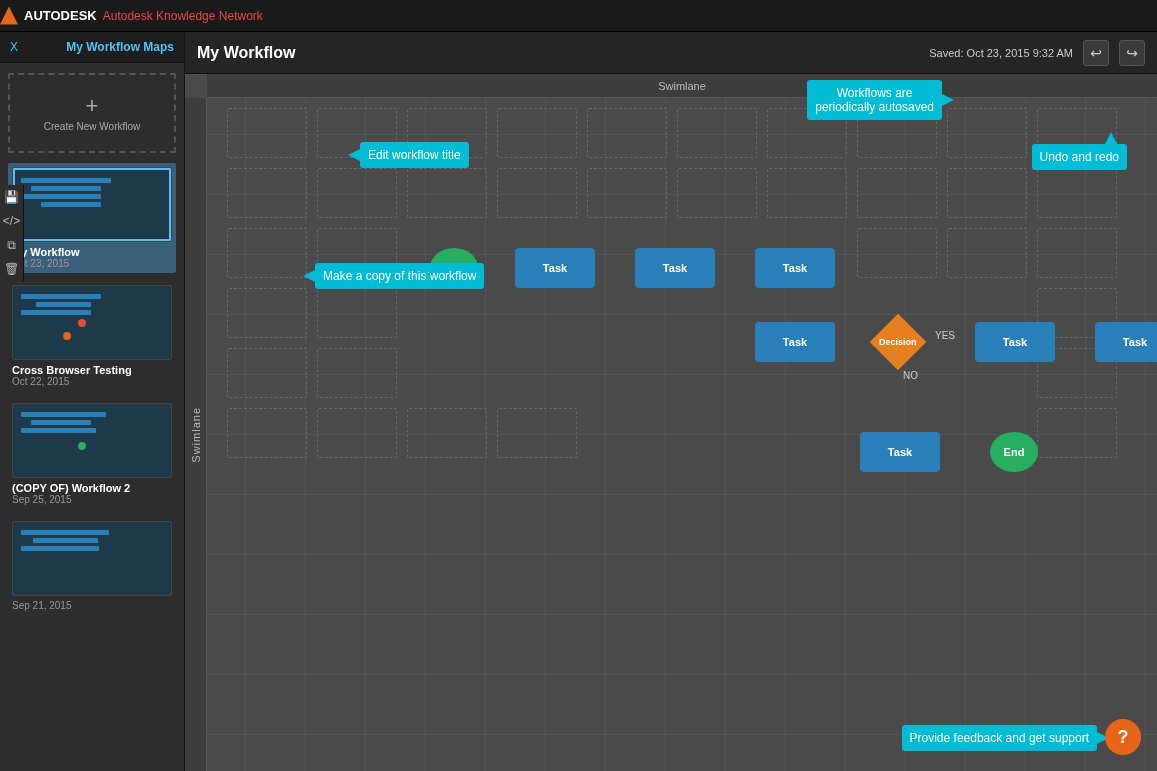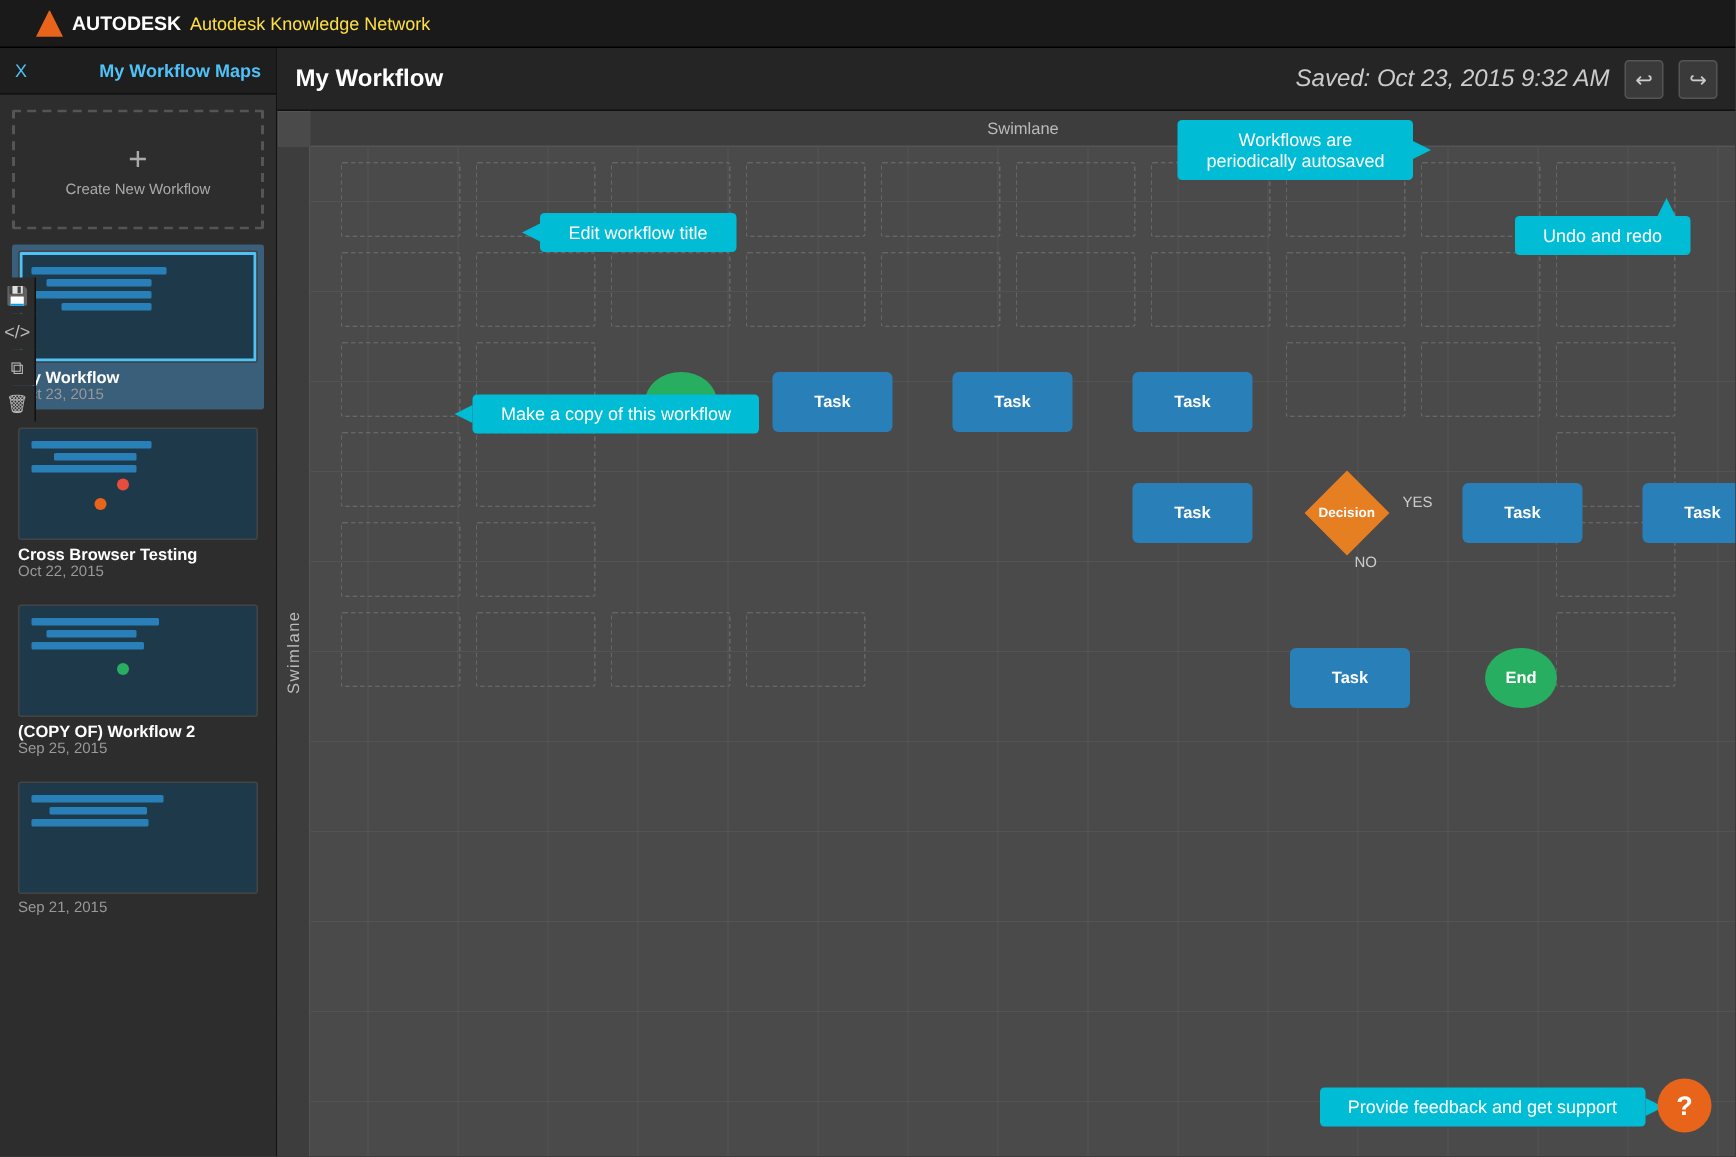--- a/index.html
+++ b/index.html
@@ -4,21 +4,21 @@
   <style>
     * { box-sizing: border-box; margin: 0; padding: 0; }
     body { font-family: Arial, sans-serif; background: #2b2b2b; color: #fff; width: 1157px; height: 771px; overflow: hidden; position: relative; }
 
     
     #top-bar {
       height: 32px;
       background: #1a1a1a;
       display: flex;
       align-items: center;
-      padding: 0 24px;
+      padding: 0 0;
       gap: 8px;
       border-bottom: 1px solid #000;
     }
     #top-bar .logo-area {
       display: flex;
       align-items: center;
       gap: 6px;
       font-size: 12px;
       color: #ccc;
     }
@@ -184,23 +184,22 @@
       gap: 10px;
     }
     #workflow-title {
       font-size: 16px;
       color: #fff;
       font-weight: bold;
       flex: 1;
       cursor: pointer;
     }
     #autosave-info {
-      font-size: 16px;
+      font-size: 11px;
       color: #ccc;
-      font-style: italic;
     }
     .undo-redo-btn {
       width: 26px; height: 26px;
       background: #3a3a3a;
       border: 1px solid #555;
       border-radius: 3px;
       display: flex;
       align-items: center;
       justify-content: center;
       cursor: pointer;
@@ -298,21 +297,21 @@
       transform: rotate(-45deg);
       display: block;
     }
 
     
     .callout {
       position: absolute;
       background: #00bcd4;
       color: #fff;
       font-size: 12px;
-      padding: 6px 19px;
+      padding: 6px 8px;
       border-radius: 3px;
       white-space: nowrap;
       z-index: 100;
       pointer-events: none;
     }
     .callout::after {
       content: '';
       position: absolute;
       border: 6px solid transparent;
     }
@@ -349,21 +348,21 @@
       border: 2px solid #4fc3f7;
     }
   </style>
 </head>
 <body>
 
 <div id="top-bar">
   <div class="logo-area">
     <div class="autodesk-logo"></div>
     <span style="font-weight:bold;color:#fff;font-size:13px;">AUTODESK</span>
-    <span style="color:#fde047;font-size:12px;">Autodesk Knowledge Network</span>
+    <span style="color:#ef4444;font-size:12px;">Autodesk Knowledge Network</span>
   </div>
 </div>
 
 <div id="main-layout">
 
   <div id="sidebar">
     <div id="sidebar-header">
       <span class="close-x">X</span>
       <span class="title">My Workflow Maps</span>
     </div>

